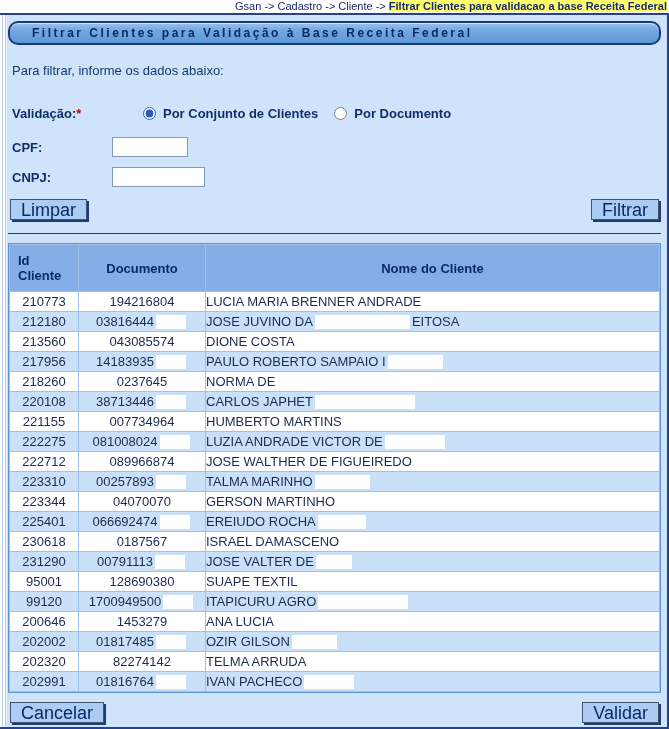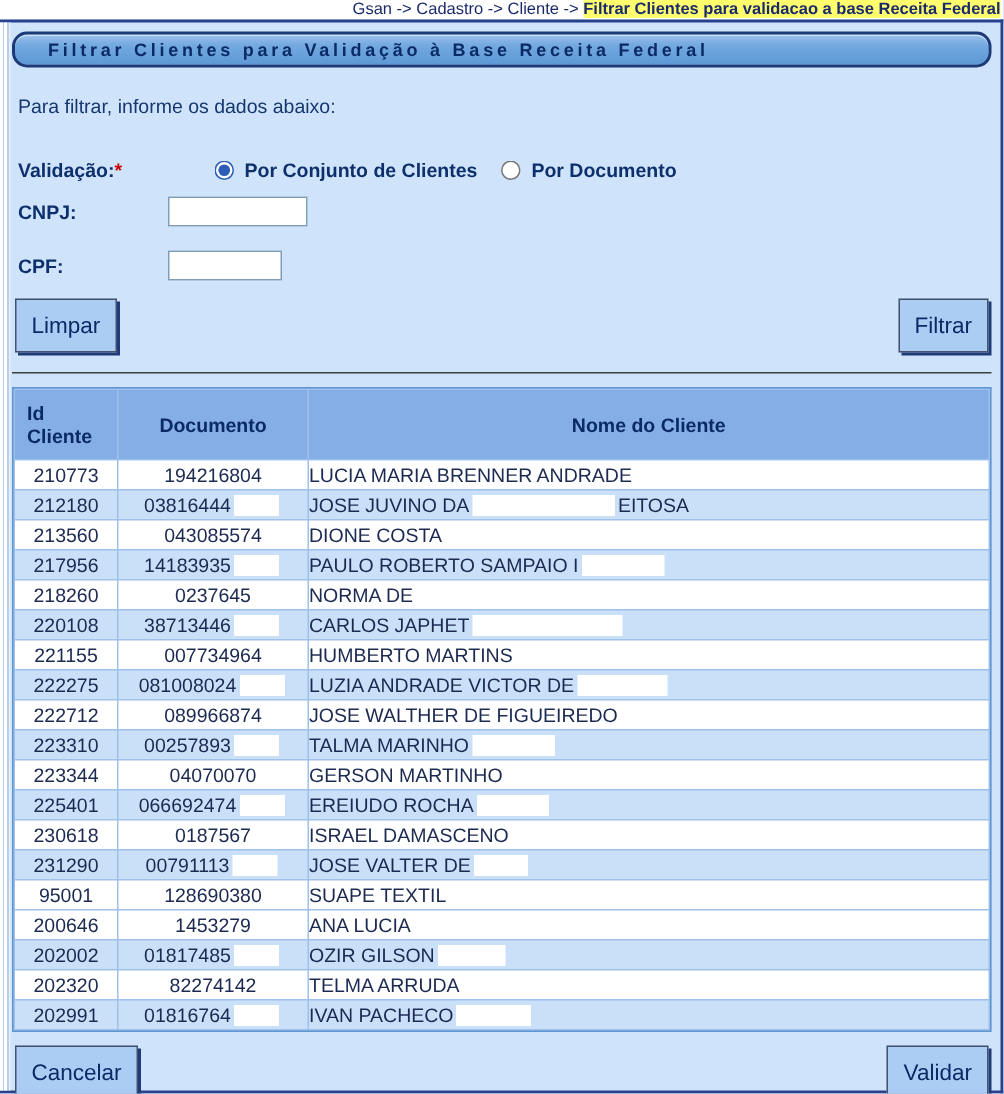--- a/index.html
+++ b/index.html
@@ -42,23 +42,23 @@
   .cpf-row { margin-top:16px; }
   .cnpj-row { margin-top:10px; }
   input.text {
     height:20px; border:1px solid #7f9db9; background:#ffffff;
     font-family:inherit; font-size:13px; padding:1px 3px;
   }
   .cpf-input { width:76px; }
   .cnpj-input { width:93px; }
   .actions-row { margin-top:12px; display:flex; justify-content:space-between; padding:0 2px; }
   .btn {
-    font-family:inherit; font-size:15px; color:#0a2a66;
+    font-family:inherit; font-size:18px; color:#0a2a66;
     background:#abcdf4; border:1px solid #44526e;
-    box-shadow:2px 2px 0 #1e3d78; height:36px; padding:0 10px; cursor:pointer;
+    box-shadow:2px 2px 0 #1e3d78; height:21px; padding:0 10px; cursor:pointer;
   }
   hr.separator { border:none; border-top:1px solid #3d3d3d; margin:13px 0 9px 0; }
   table.results {
     width:100%; border-collapse:separate; border-spacing:1px;
     background:#9ec0ea; border:1px solid #5e96d2;
   }
   table.results th {
     background:#85aee6; color:#0a2a66; font-weight:bold; font-size:13px;
     height:19px; padding:8px;
   }
@@ -96,28 +96,28 @@
       <label class="radio-lbl">
         <input type="radio" name="validacao" id="radio-conjunto" checked="" style="">
         <span>Por Conjunto de Clientes</span>
       </label>
       <label class="radio-lbl">
         <input type="radio" name="validacao" id="radio-documento" style="">
         <span>Por Documento</span>
       </label>
     </div>
 
+    <div class="form-row cpf-row">
+      <span class="lbl">CPF:</span>
+      <input class="text cpf-input" type="text" value="" style="">
+    </div>
+
     <div class="form-row cnpj-row">
       <span class="lbl">CNPJ:</span>
       <input class="text cnpj-input" type="text" value="" style="">
-    </div>
-
-    <div class="form-row cpf-row">
-      <span class="lbl">CPF:</span>
-      <input class="text cpf-input" type="text" value="" style="">
     </div>
 
     <div class="actions-row">
       <button class="btn">Limpar</button>
       <button class="btn">Filtrar</button>
     </div>
 
     <hr class="separator">
 
     <table class="results">
@@ -197,20 +197,25 @@
           <tr class="even">
             <td class="id">231290</td>
             <td class="doc"><span>00791113</span><span class="mask" style="width: 30px;"></span></td>
             <td class="name"><span>JOSE VALTER DE</span><span class="mask" style="width: 36px;"></span></td>
           </tr>
           <tr class="odd">
             <td class="id">95001</td>
             <td class="doc"><span>128690380</span></td>
             <td class="name"><span>SUAPE TEXTIL</span></td>
           </tr>
+          <tr class="even">
+            <td class="id">99120</td>
+            <td class="doc"><span>1700949500</span><span class="mask" style="width: 30px;"></span></td>
+            <td class="name"><span>ITAPICURU AGRO</span><span class="mask" style="width: 90px;"></span></td>
+          </tr>
           <tr class="odd">
             <td class="id">200646</td>
             <td class="doc"><span>1453279</span></td>
             <td class="name"><span>ANA LUCIA</span></td>
           </tr>
           <tr class="even">
             <td class="id">202002</td>
             <td class="doc"><span>01817485</span><span class="mask" style="width: 30px;"></span></td>
             <td class="name"><span>OZIR GILSON</span><span class="mask" style="width: 45px;"></span></td>
           </tr>

